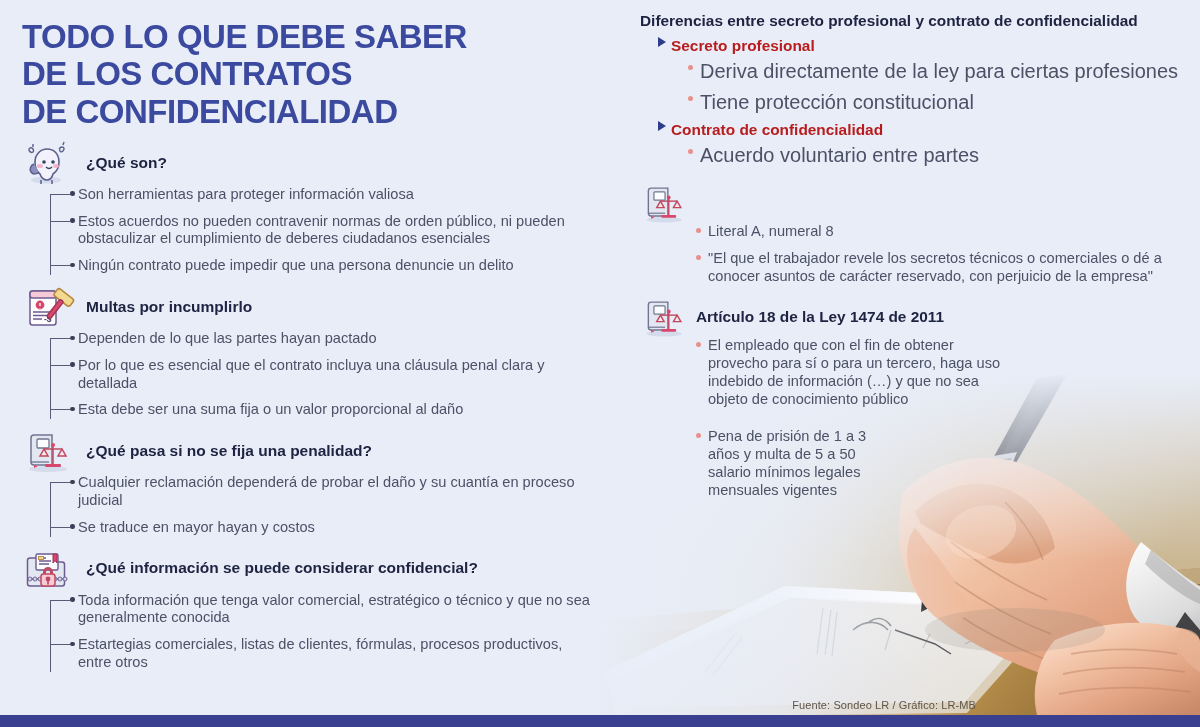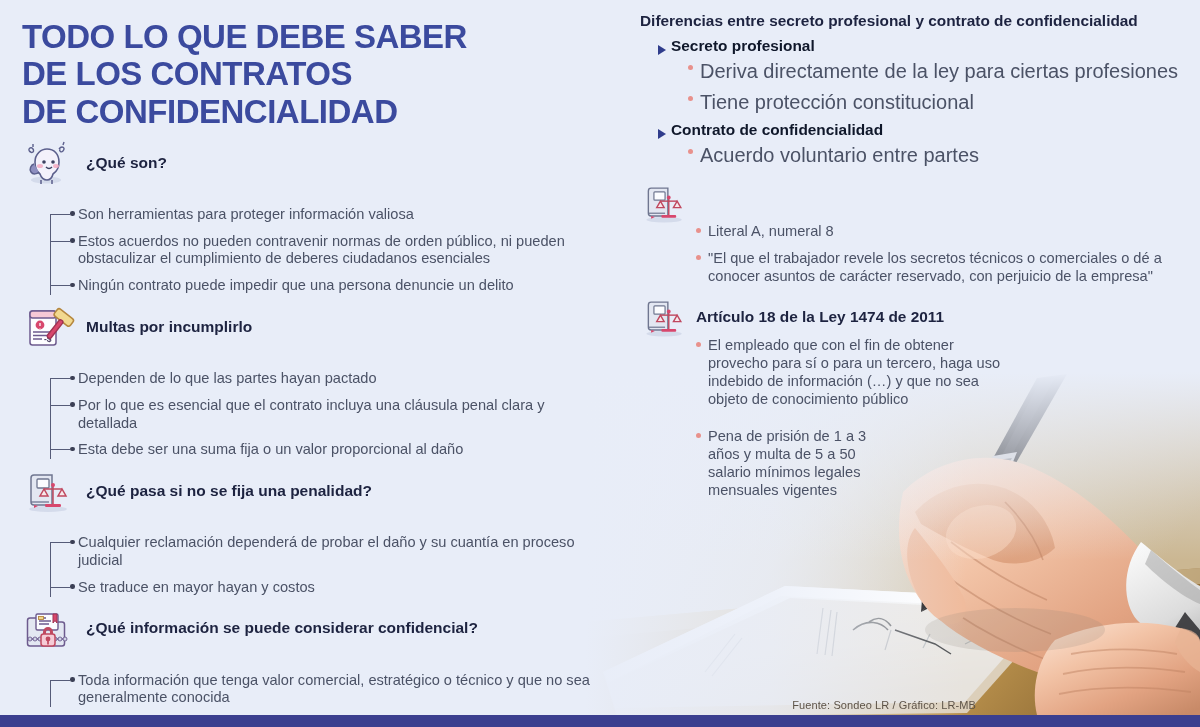--- a/index.html
+++ b/index.html
@@ -55,21 +55,21 @@
   }
   .sec-head .ico { flex: 0 0 auto; width: 56px; height: 46px; }
   .sec-head .ico svg { display:block; width:100%; height:100%; }
   .sec-title {
     color: #1d2340;
     font-weight: bold;
     font-size: 15.5px;
     line-height: 1.2;
   }
 
-  .branch { position: relative; padding-left: 28px; margin-top: 20px; }
+  .branch { position: relative; padding-left: 28px; margin-top: 0; }
   .branch .spine {
     position: absolute; left: 28px; top: 9px; bottom: 0;
     width: 1px; background: #555b78;
   }
   .bitem {
     position: relative;
     padding-left: 28px;
     margin-bottom: 9px;
     color: #4b5266;
     font-size: 14.6px;
@@ -90,23 +90,23 @@
     position: absolute; left: 640px; top: 0;
     width: 560px; height: 715px;
     padding: 12px 12px 0 0;
   }
   #diff-title {
     color: #1d2340; font-weight: bold;
     font-size: 15.4px; line-height: 1.2;
     margin-bottom: 7px;
   }
   .tri-head {
-    display: flex; align-items: flex-end; gap: 5px;
+    display: flex; align-items: flex-start; gap: 5px;
     margin: 3px 0 4px 18px;
-    color: #0f172a; font-weight: bold; font-size: 15.4px;
+    color: #b91c1c; font-weight: bold; font-size: 15.4px;
   }
   .tri {
     width: 0; height: 0;
     border-left: 8px solid #2f3c8c;
     border-top: 5.5px solid transparent;
     border-bottom: 5.5px solid transparent;
   }
   .pitem {
     position: relative;
     margin: 0 0 6px 48px;
@@ -433,20 +433,25 @@
         </span>
         <span class="sec-title">¿Qué información se puede considerar confidencial?</span>
       </div>
       <div class="branch">
         <span class="spine"></span>
         <div class="bitem">
           <span class="arm"></span>
           <span class="dot"></span>
           <span>Toda información que tenga valor comercial, estratégico o técnico y que no sea generalmente conocida</span>
         </div>
+        <div class="bitem">
+          <span class="arm"></span>
+          <span class="dot"></span>
+          <span>Estartegias comerciales, listas de clientes, fórmulas, procesos productivos, entre otros</span>
+        </div>
       </div>
     </div>
 
   </div>
 
   <div id="right-col">
 
     <div id="diff-title">Diferencias entre secreto profesional y contrato de confidencialidad</div>
 
     <div class="tri-head">

